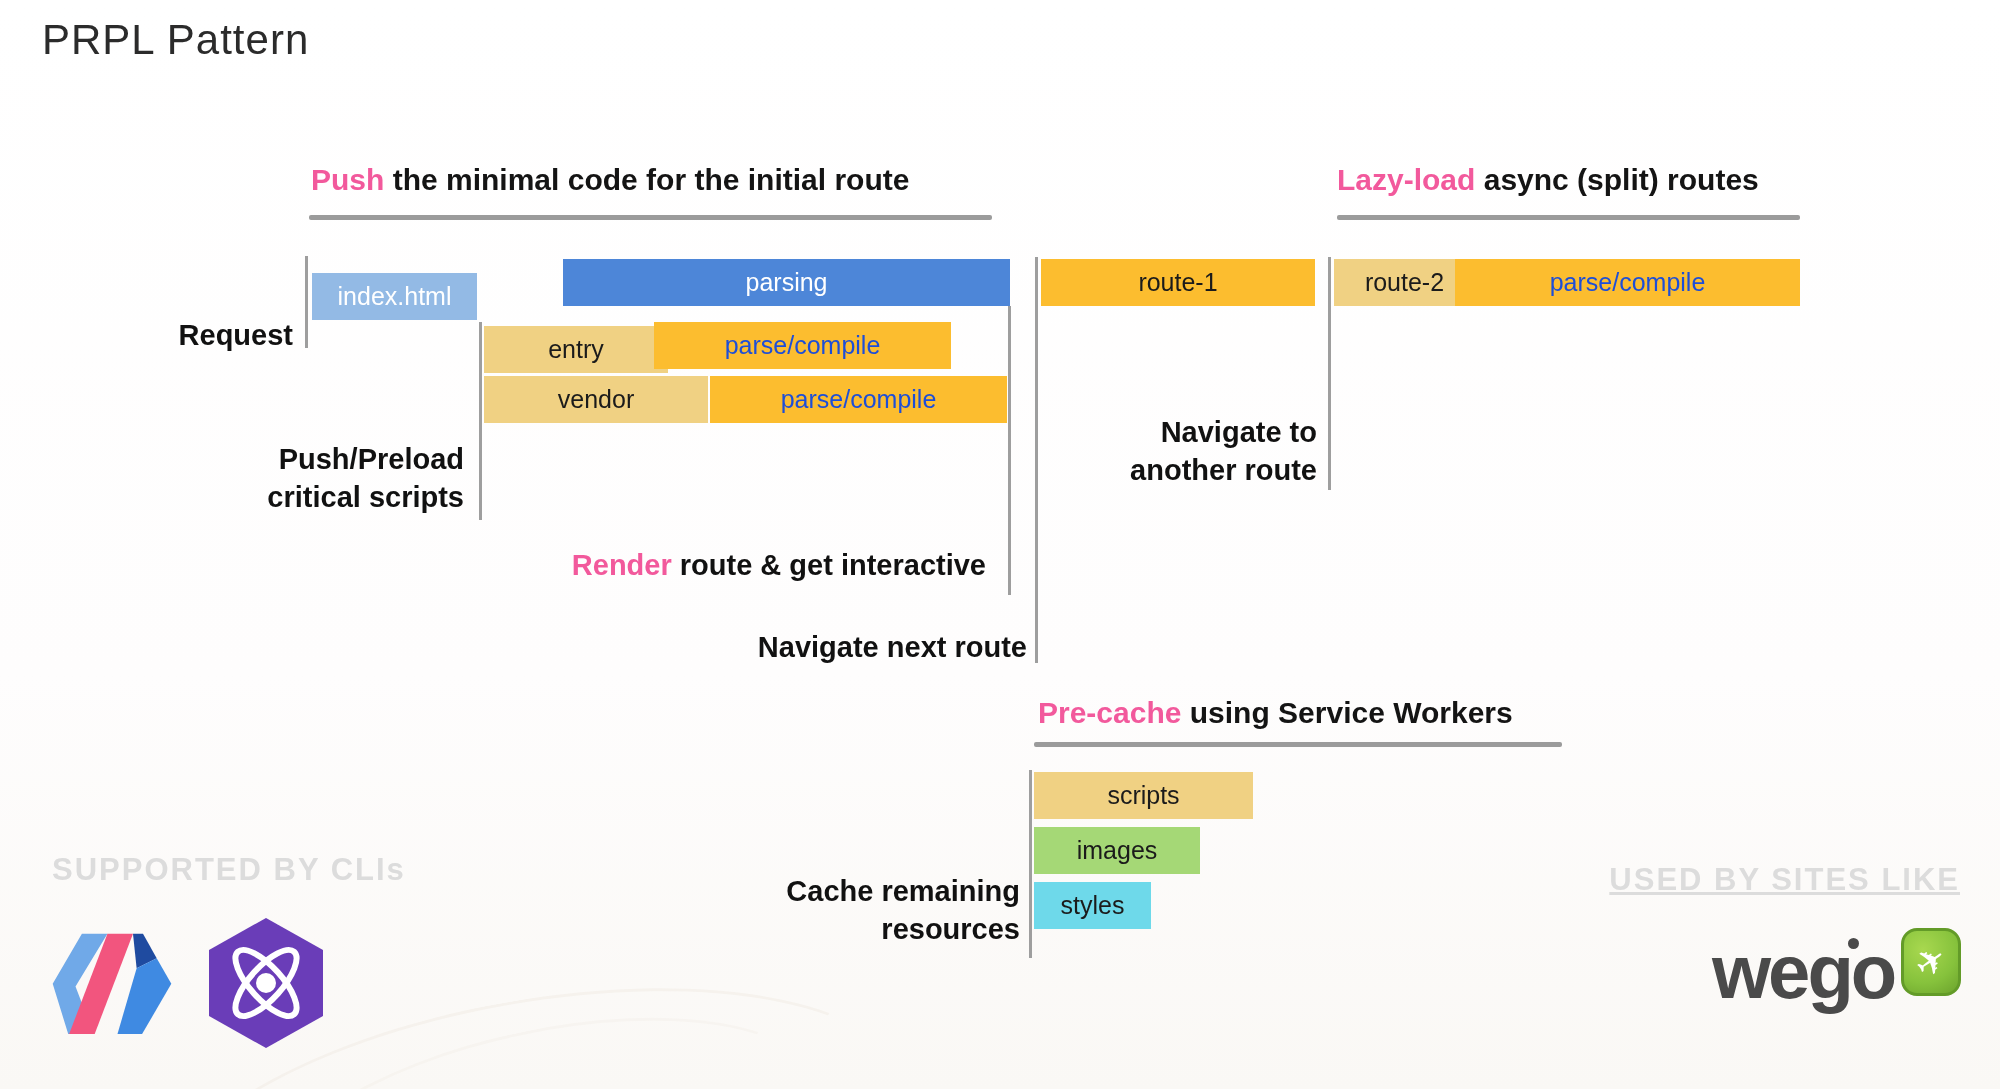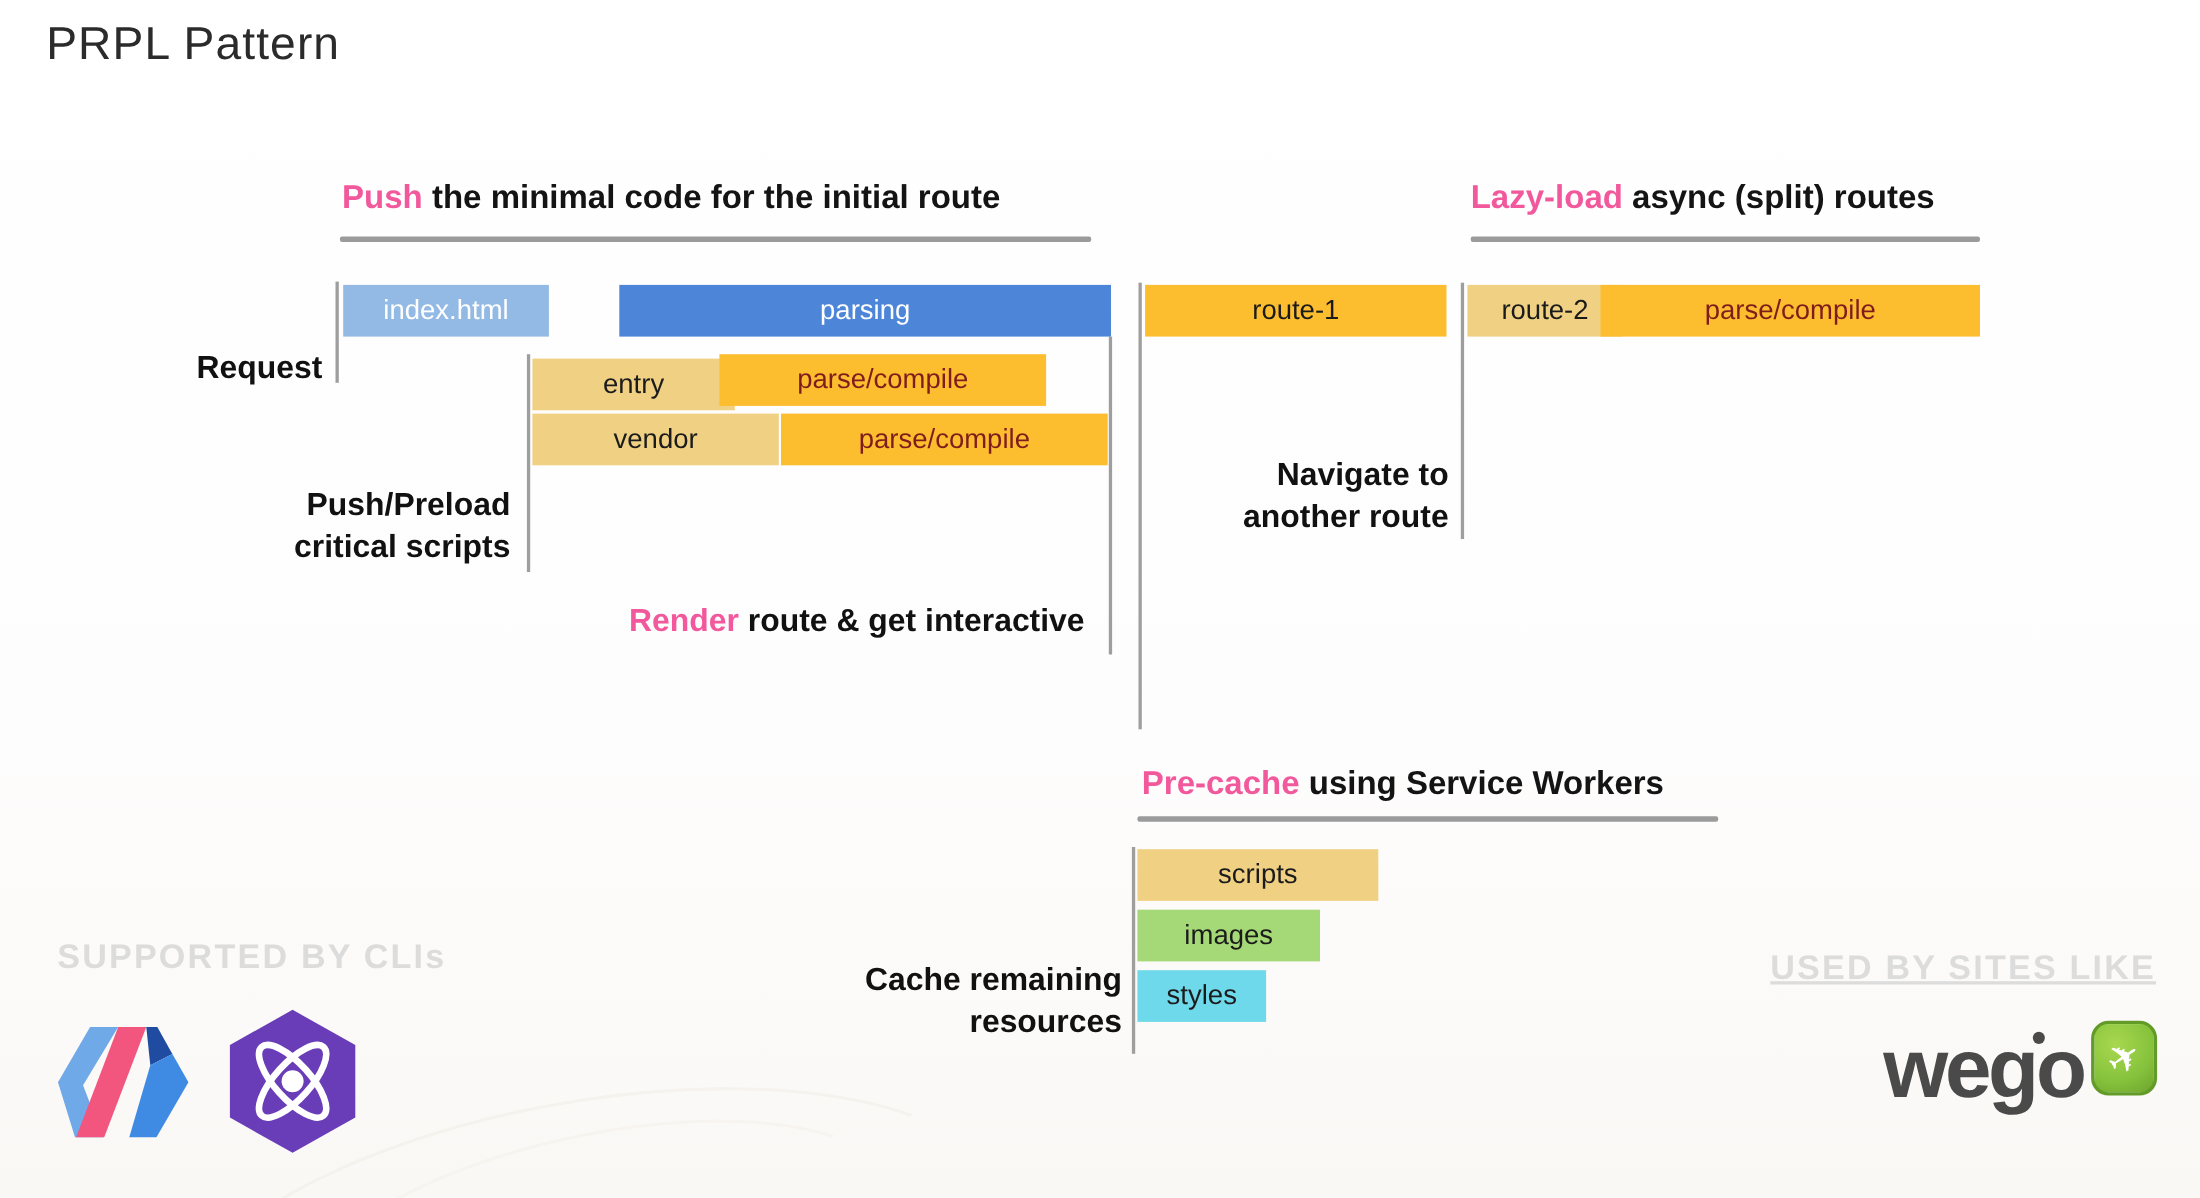--- a/index.html
+++ b/index.html
@@ -16,21 +16,21 @@
   .heading .accent{color:#f2599c;}
   .rule{position:absolute;height:5px;background:#9b9b9b;border-radius:2px;}
   .tick{position:absolute;width:3px;background:#9e9e9e;}
   .bar{
     position:absolute;height:47px;display:flex;align-items:center;justify-content:center;
     font-size:25px;color:#1b1b1b;white-space:nowrap;
   }
   .blue-light{background:#93bae5;color:#ffffff;}
   .blue{background:#4d86d8;color:#ffffff;}
   .amber{background:#fcbd2f;}
-  .amber.parse{color:#7f1d1d;}
+  .amber.parse{color:#1d4ed8;}
   .tan{background:#f0d183;}
   .green{background:#a5d876;}
   .cyan{background:#6ed9ea;}
   .lbl{position:absolute;font-size:29px;font-weight:700;color:#111;text-align:right;line-height:38px;white-space:nowrap;}
   .lbl .accent{color:#f2599c;}
   .ghost{position:absolute;font-size:31px;font-weight:700;color:#dcdcdc;letter-spacing:2px;white-space:nowrap;}
   .swoosh{position:absolute;border-radius:50%;border:3px solid #f2ede6;border-color:#f2ede6 transparent transparent transparent;opacity:.55;}
   .wego-text{position:absolute;font-size:76px;font-weight:700;color:#4a4a4a;letter-spacing:-3px;}
   .wego-dot{position:absolute;width:11px;height:11px;border-radius:50%;background:#4a4a4a;}
   .wego-badge{
@@ -60,21 +60,21 @@
   <div class="heading" style="left:1038px;top:696px;"><span class="accent">Pre-cache</span><span> using Service Workers</span></div>
   <div class="rule" style="left:1034px;top:742px;width:528px;"></div>
 
   <div class="tick" style="left:305px;top:256px;height:92px;"></div>
   <div class="tick" style="left:479px;top:322px;height:198px;"></div>
   <div class="tick" style="left:1008px;top:306px;height:289px;"></div>
   <div class="tick" style="left:1035px;top:257px;height:406px;"></div>
   <div class="tick" style="left:1328px;top:257px;height:233px;"></div>
   <div class="tick" style="left:1029px;top:770px;height:188px;"></div>
 
-  <div class="bar blue-light" style="left:312px;top:259px;width:187px;">index.html</div>
+  <div class="bar blue-light" style="left:312px;top:273px;width:165px;">index.html</div>
   <div class="bar blue" style="left:563px;top:259px;width:447px;">parsing</div>
   <div class="bar amber" style="left:1041px;top:259px;width:274px;">route-1</div>
   <div class="bar tan" style="left:1334px;top:259px;width:141px;">route-2</div>
   <div class="bar amber parse" style="left:1455px;top:259px;width:345px;">parse/compile</div>
 
   <div class="bar tan" style="left:484px;top:326px;width:184px;">entry</div>
   <div class="bar amber parse" style="left:654px;top:322px;width:297px;">parse/compile</div>
   <div class="bar tan" style="left:484px;top:376px;width:224px;">vendor</div>
   <div class="bar amber parse" style="left:710px;top:376px;width:297px;">parse/compile</div>
 
@@ -84,20 +84,21 @@
 
   <div class="lbl" style="right:1707px;top:316px;">Request</div>
 
   <div class="lbl" style="right:1536px;top:440px;">
     <div>Push/Preload</div>
     <div>critical scripts</div>
   </div>
 
   <div class="lbl" style="right:1014px;top:546px;"><span class="accent">Render</span><span> route &amp; get interactive</span></div>
 
+  <div class="lbl" style="right:973px;top:628px;">Navigate next route</div>
 
   <div class="lbl" style="right:683px;top:413px;">
     <div>Navigate to</div>
     <div>another route</div>
   </div>
 
   <div class="lbl" style="right:980px;top:872px;">
     <div>Cache remaining</div>
     <div>resources</div>
   </div>

